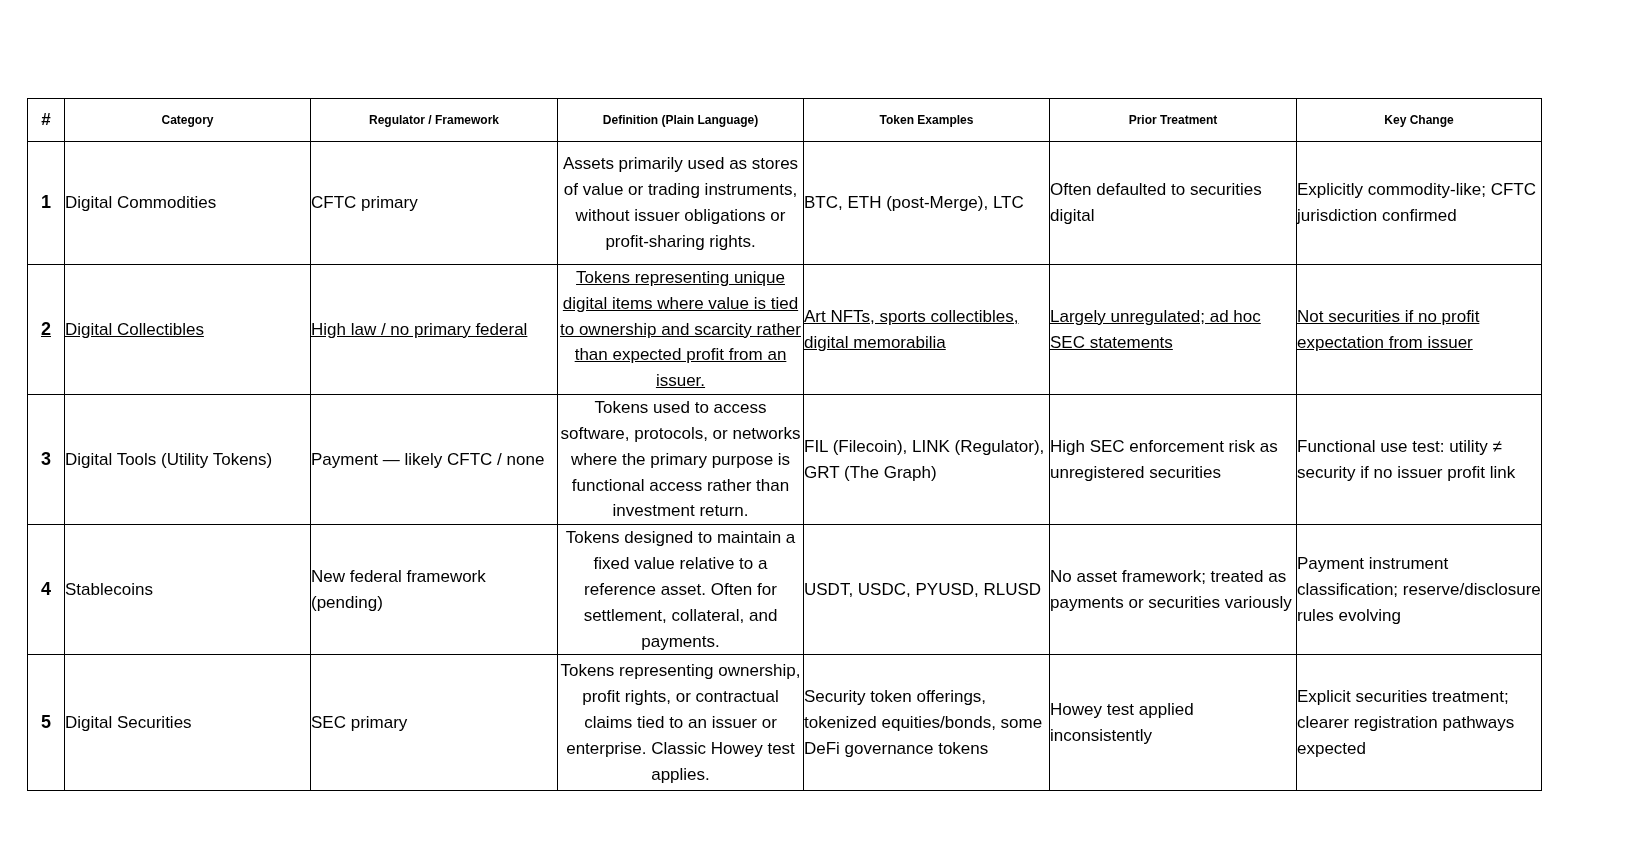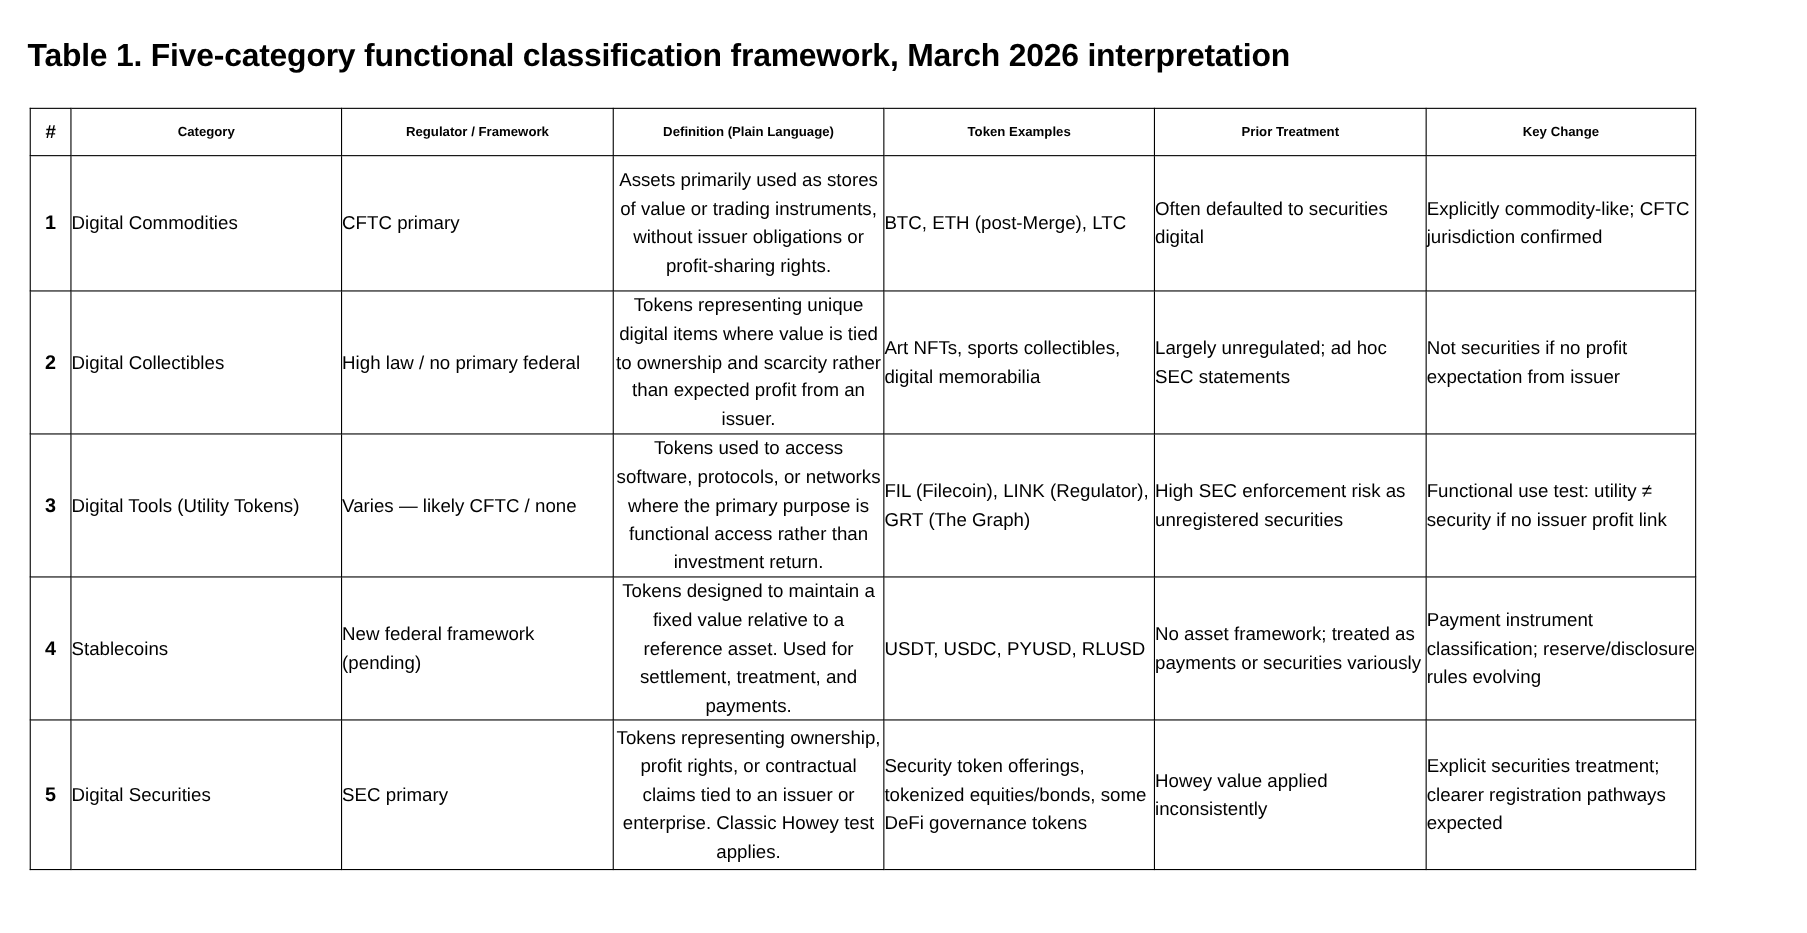--- a/index.html
+++ b/index.html
@@ -87,31 +87,30 @@
   
   col.w-num        { width: 37px; }
   col.w-category   { width: 246px; }
   col.w-regulator  { width: 247px; }
   col.w-definition { width: 246px; }
   col.w-tokens     { width: 246px; }
   col.w-prior      { width: 247px; }
   col.w-keychange  { width: 245px; }
 
   tr.row-1 td { height: 122px; }
-  tr.row-2 td { height: 124px; }
+  tr.row-2 td { height: 124px; text-decoration: underline; }
   tr.row-3 td { height: 124px; }
   tr.row-4 td { height: 126px; }
   tr.row-5 td { height: 135px; }
 </style>
 </head>
 <body>
 
 <div class="page">
 
-  <div class="table-title">Table 1. Five-category functional classification framework, March 2026 interpretation</div>
 
   <div class="table-wrap">
     <table class="classification-table">
       <colgroup>
         <col class="w-num">
         <col class="w-category">
         <col class="w-regulator">
         <col class="w-definition">
         <col class="w-tokens">
         <col class="w-prior">
@@ -146,44 +145,44 @@
           <td class="cell-regulator">High law / no primary federal</td>
           <td class="cell-definition">Tokens representing unique digital items where value is tied to ownership and scarcity rather than expected profit from an issuer.</td>
           <td class="cell-tokens">Art NFTs, sports collectibles, digital memorabilia</td>
           <td class="cell-prior">Largely unregulated; ad hoc SEC statements</td>
           <td class="cell-keychange">Not securities if no profit expectation from issuer</td>
         </tr>
 
         <tr class="row-3">
           <td class="cell-num">3</td>
           <td class="cell-category">Digital Tools (Utility Tokens)</td>
-          <td class="cell-regulator">Varies — likely CFTC / none</td>
+          <td class="cell-regulator">Payment — likely CFTC / none</td>
           <td class="cell-definition">Tokens used to access software, protocols, or networks where the primary purpose is functional access rather than investment return.</td>
           <td class="cell-tokens">FIL (Filecoin), LINK (Regulator), GRT (The Graph)</td>
           <td class="cell-prior">High SEC enforcement risk as unregistered securities</td>
           <td class="cell-keychange">Functional use test: utility ≠ security if no issuer profit link</td>
         </tr>
 
         <tr class="row-4">
           <td class="cell-num">4</td>
           <td class="cell-category">Stablecoins</td>
           <td class="cell-regulator">New federal framework (pending)</td>
-          <td class="cell-definition">Tokens designed to maintain a fixed value relative to a reference asset. Used for settlement, treatment, and payments.</td>
+          <td class="cell-definition">Tokens designed to maintain a fixed value relative to a reference asset. Often for settlement, collateral, and payments.</td>
           <td class="cell-tokens">USDT, USDC, PYUSD, RLUSD</td>
           <td class="cell-prior">No asset framework; treated as payments or securities variously</td>
           <td class="cell-keychange">Payment instrument classification; reserve/disclosure rules evolving</td>
         </tr>
 
         <tr class="row-5">
           <td class="cell-num">5</td>
           <td class="cell-category">Digital Securities</td>
           <td class="cell-regulator">SEC primary</td>
           <td class="cell-definition">Tokens representing ownership, profit rights, or contractual claims tied to an issuer or enterprise. Classic Howey test applies.</td>
           <td class="cell-tokens">Security token offerings, tokenized equities/bonds, some DeFi governance tokens</td>
-          <td class="cell-prior">Howey value applied inconsistently</td>
+          <td class="cell-prior">Howey test applied inconsistently</td>
           <td class="cell-keychange">Explicit securities treatment; clearer registration pathways expected</td>
         </tr>
 
       </tbody>
     </table>
   </div>
 
 </div>
 
 </body></html>

